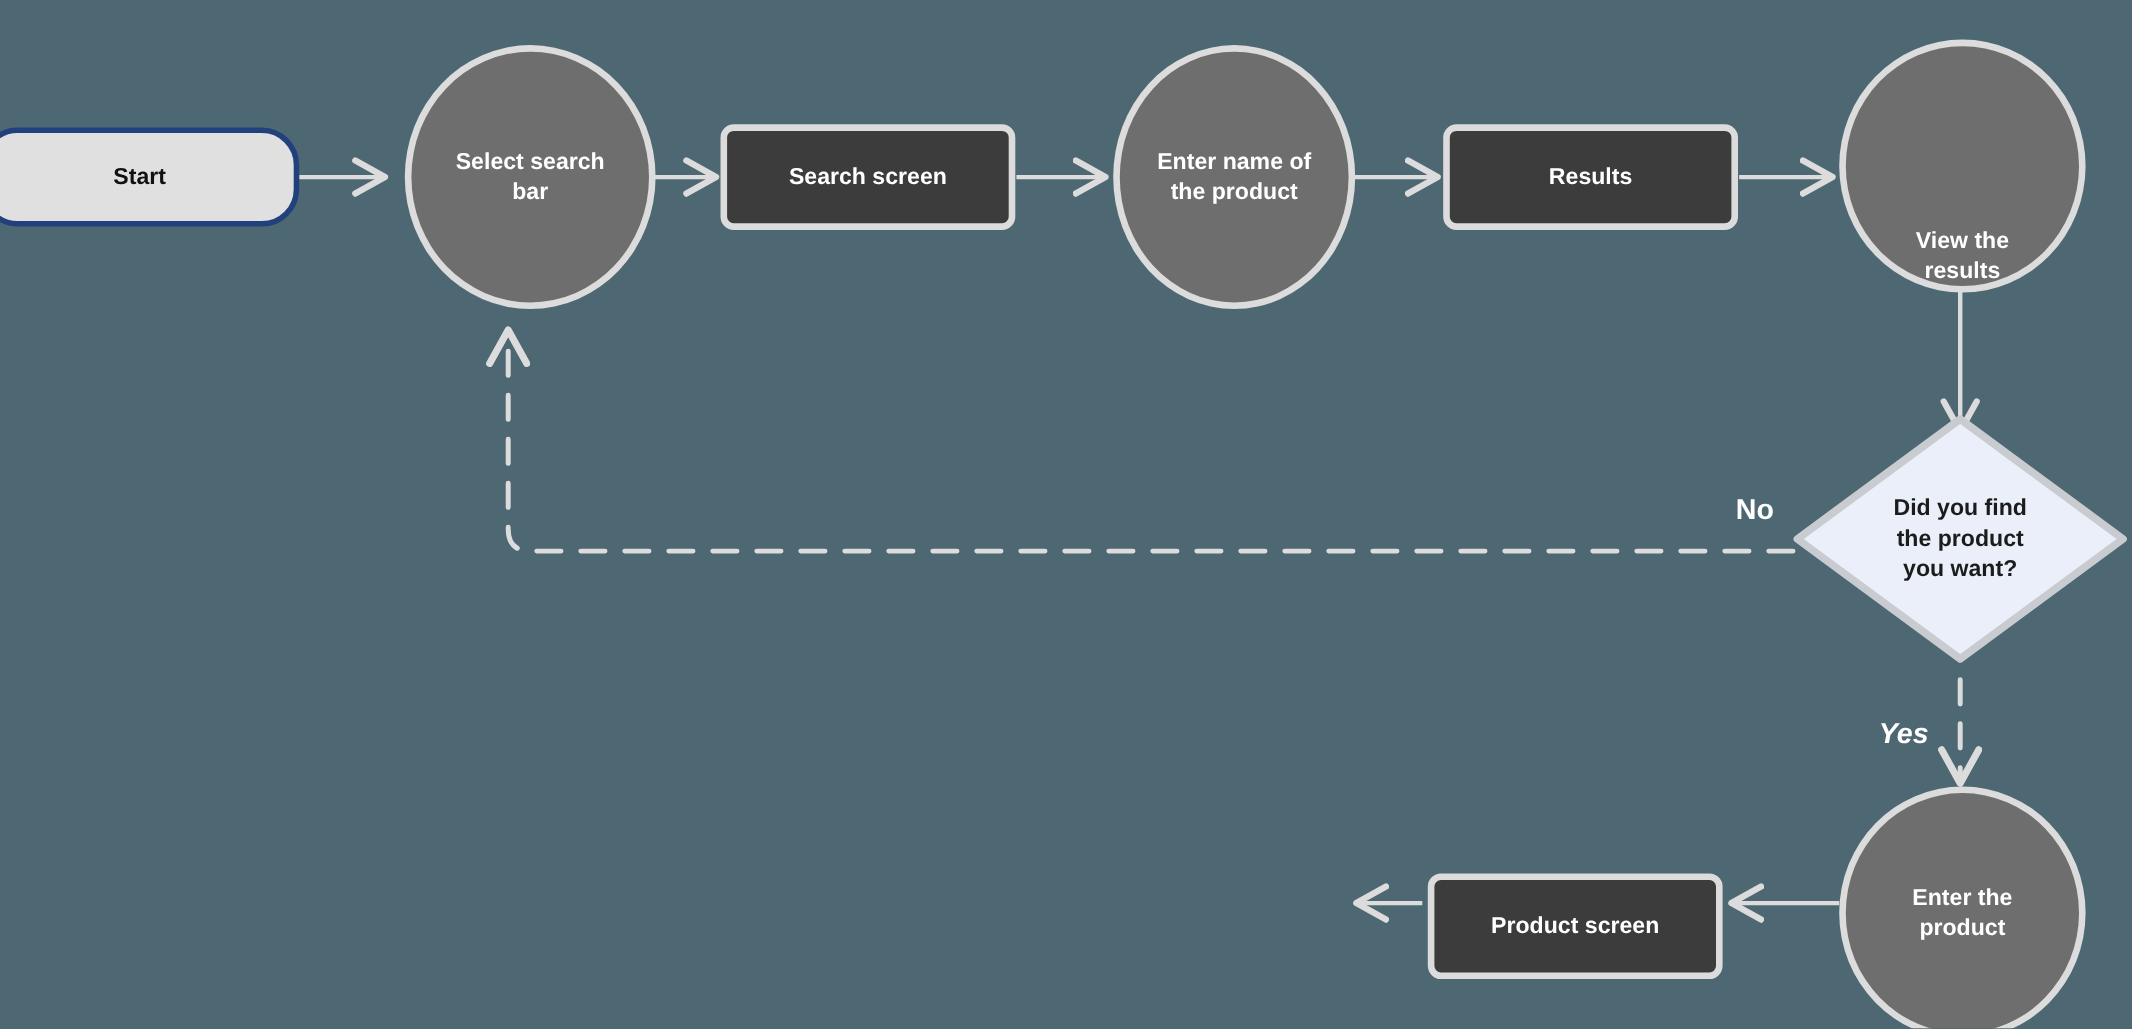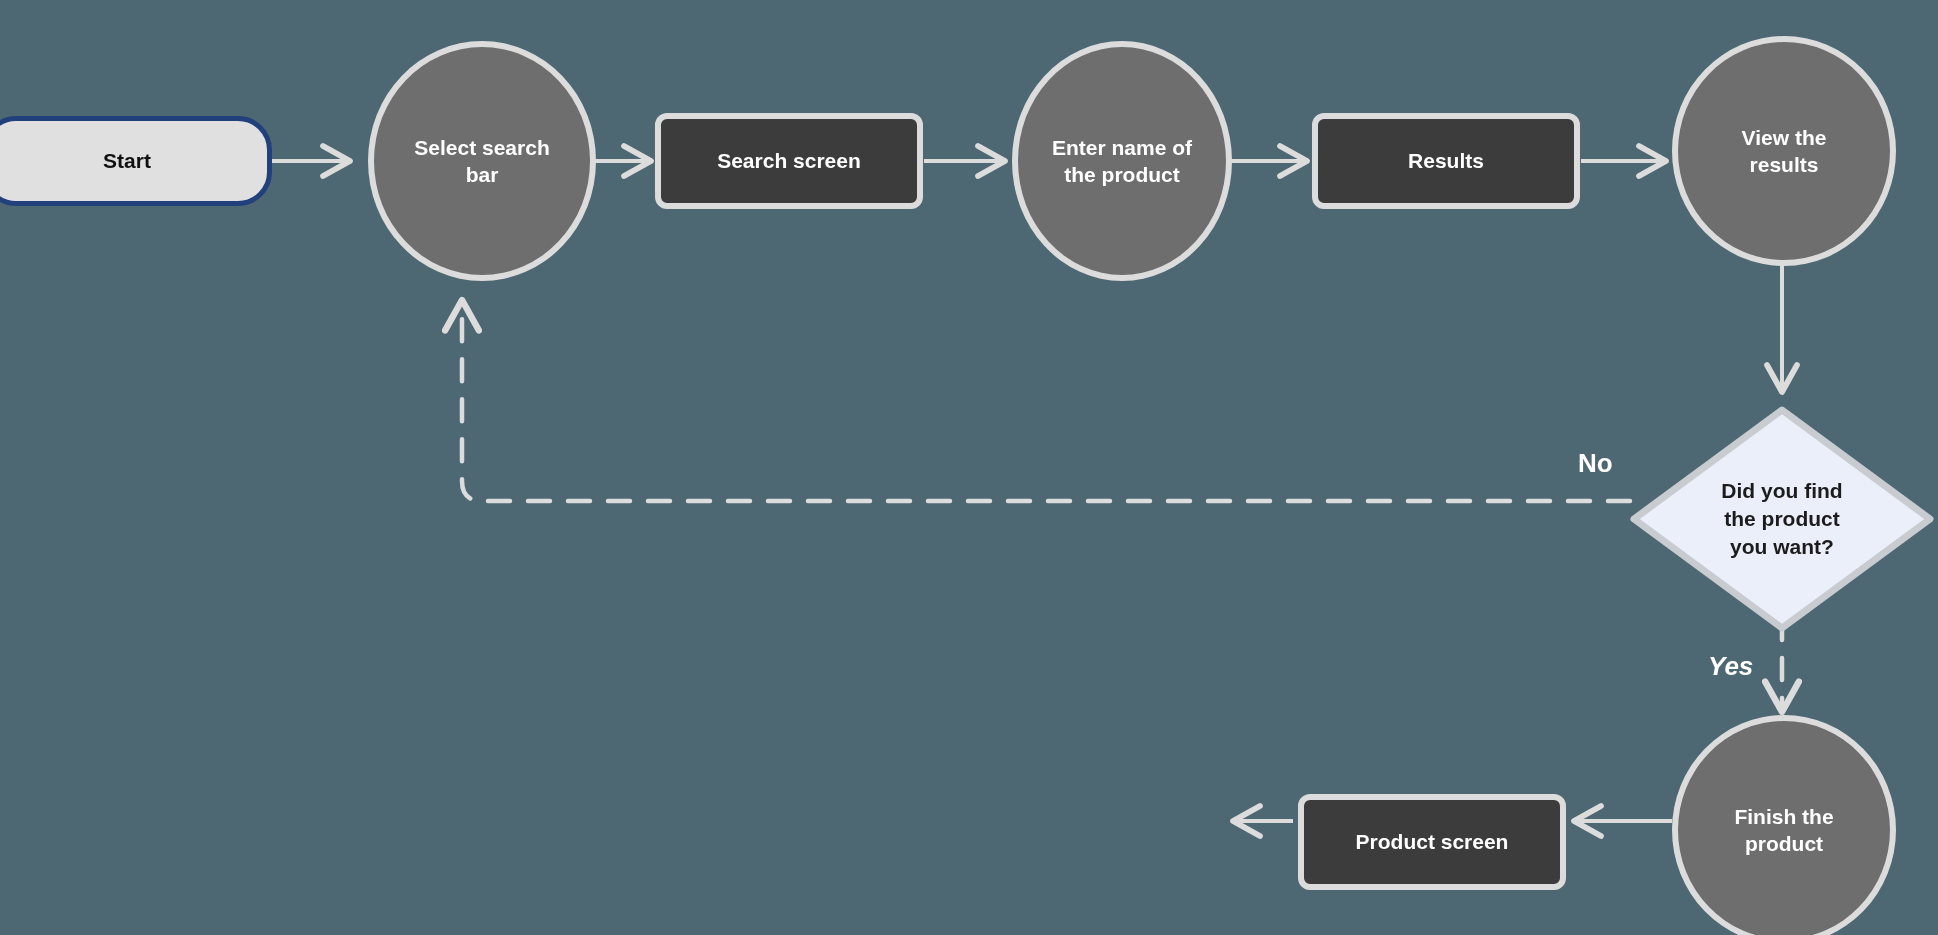--- a/index.html
+++ b/index.html
@@ -147,36 +147,36 @@
 
   <div class="node n-circle" style="left:1012px; top:41px; width:220px; height:240px;">
     <span class="node-label">Enter name of
 the product</span>
   </div>
 
   <div class="node n-rect" style="left:1312px; top:113px; width:268px; height:96px;">
     <span class="node-label">Results</span>
   </div>
 
-  <div class="node n-circle" style="left:1672px; top:36px; width:224px; height:230px;">
+  <div class="node n-circle" style="left:1672px; top:36px; width:224px; height:230px;align-items:flex-end;">
     <span class="node-label">View the
 results</span>
   </div>
 
-  <div class="n-diamond-wrap" style="left:1628px; top:404px; width:308px; height:230px;text-decoration:underline;">
+  <div class="n-diamond-wrap" style="left:1628px; top:375px; width:308px; height:230px;text-decoration:underline;">
     <svg class="n-diamond-shape" viewBox="0 0 308 230" width="308" height="230" xmlns="http://www.w3.org/2000/svg">
       <path d="M 154 6 L 302 115 L 154 224 L 6 115 Z" fill="#eaeffa" stroke="#c8ccd0" stroke-width="7" stroke-linejoin="round"></path>
     </svg>
     <div class="n-diamond-text">Did you find
 the product
 you want?</div>
   </div>
 
   <div class="node n-circle" style="left:1672px; top:715px; width:224px; height:230px;">
-    <span class="node-label">Finish the
+    <span class="node-label">Enter the
 product</span>
   </div>
 
   <div class="node n-rect" style="left:1298px; top:773px; width:268px; height:96px;margin-top:21px;">
     <span class="node-label">Product screen</span>
   </div>
 
 
   <div class="edge-label" style="left:1578px; top:448px;">No</div>
 

